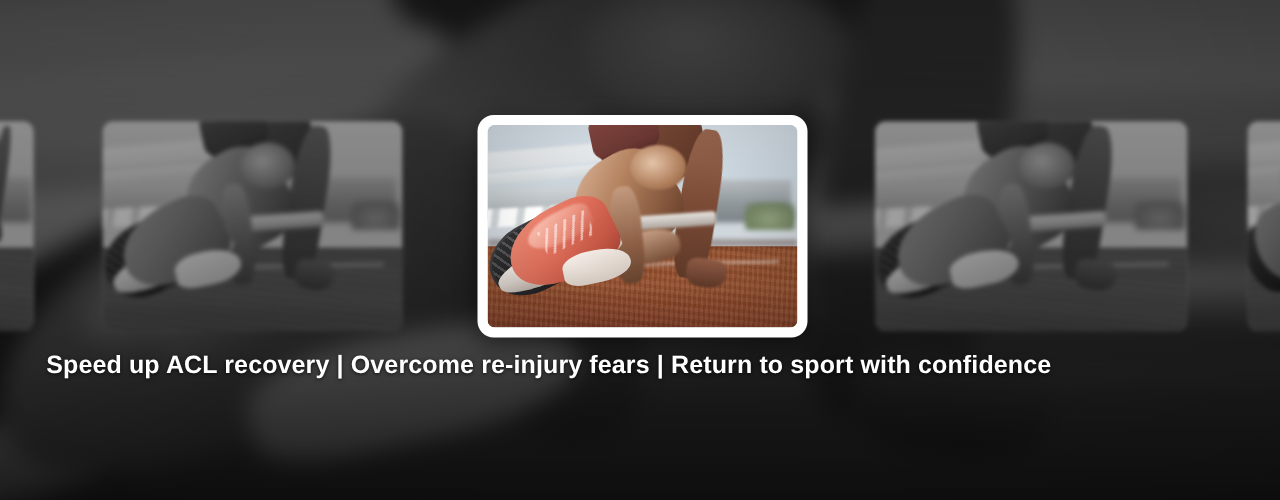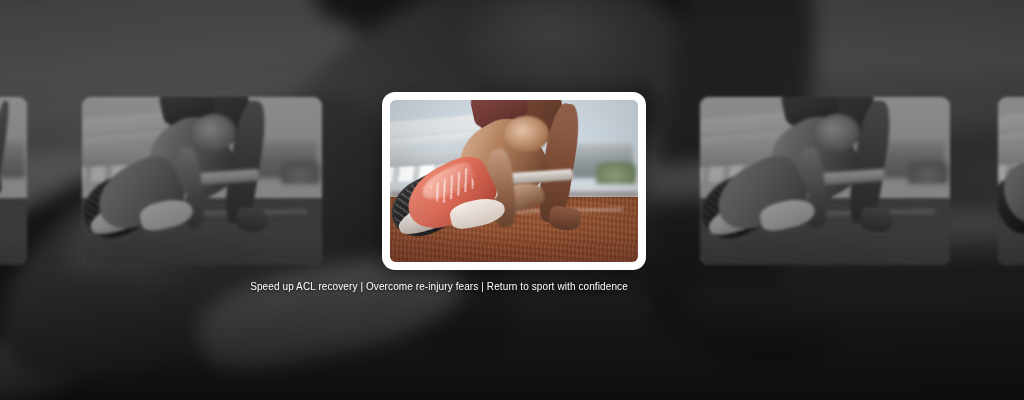--- a/index.html
+++ b/index.html
@@ -70,22 +70,22 @@
     overflow:hidden;
   }
 
   
   .caption {
     position:absolute;
     left:0; top:281px;
     width:878px;
     text-align:center;
     color:#ffffff;
-    font-size:10px;
-    font-weight:400;
+    font-size:20px;
+    font-weight:700;
     letter-spacing:.1px;
     text-shadow:0 1px 3px rgba(0,0,0,.75);
     z-index:6;
     white-space:nowrap;
   }
 
   
   .photo { position:absolute; inset:0; overflow:hidden; background:#cfd6dc; }
 
   

